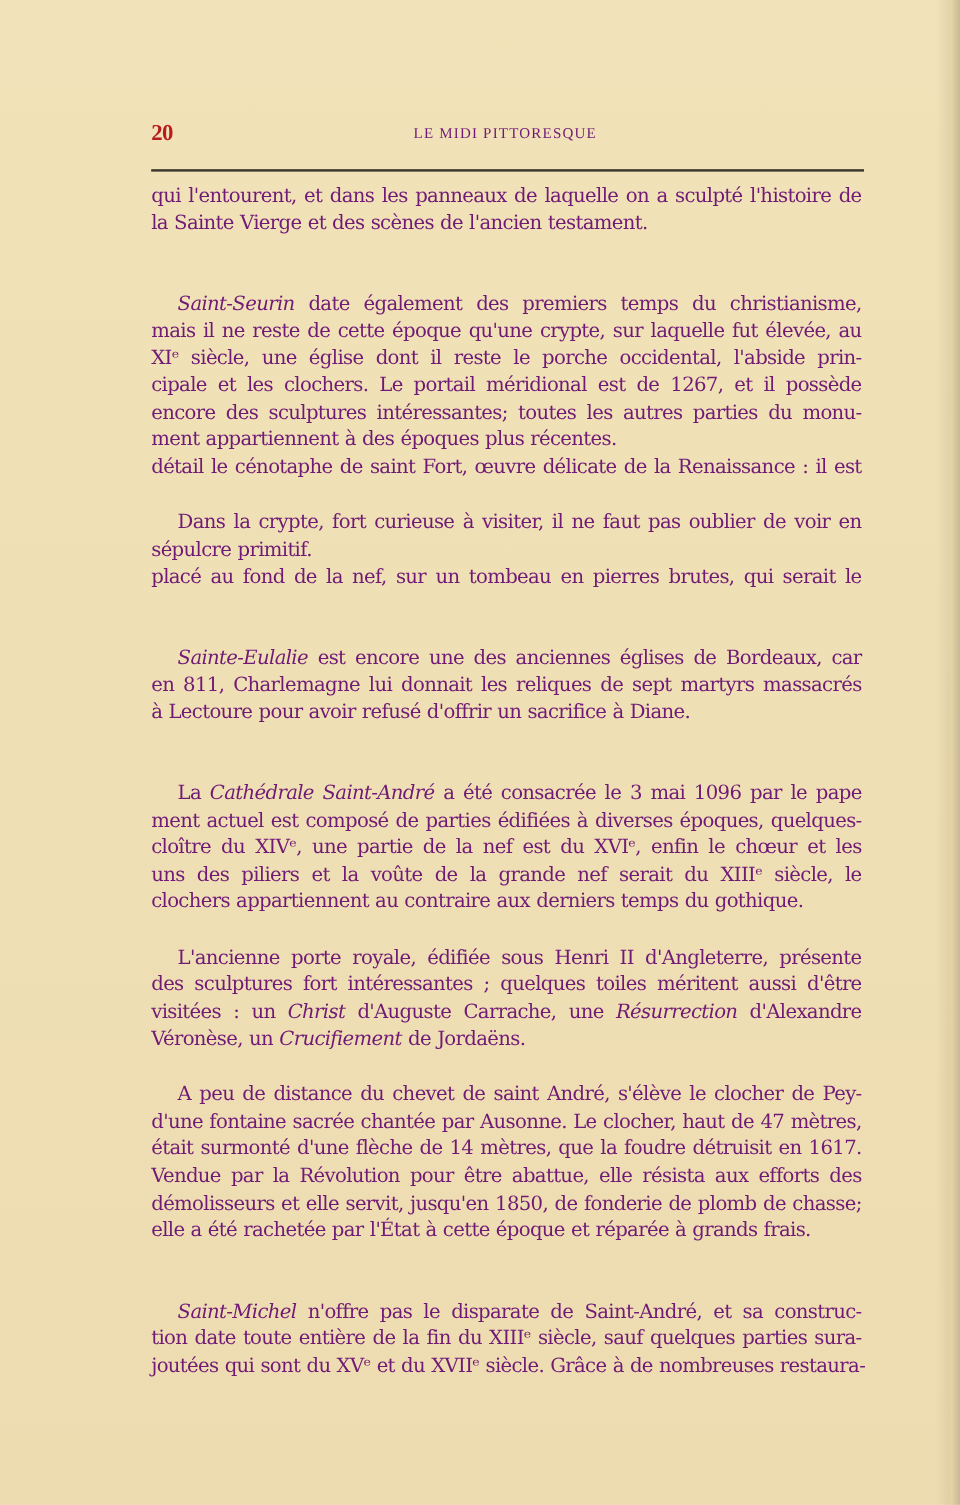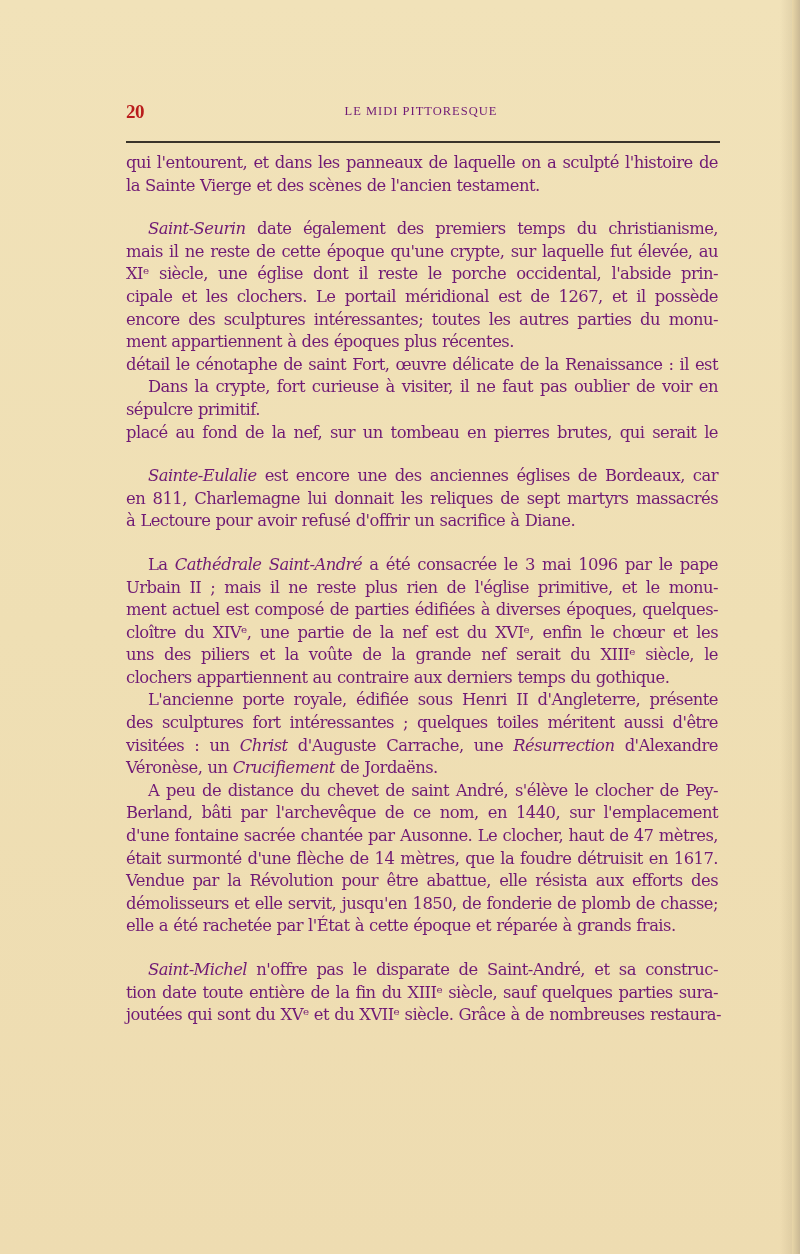--- a/index.html
+++ b/index.html
@@ -83,20 +83,21 @@
       text-align: justify;
       text-align-last: justify;
       height: 22.6px;
       overflow: visible;
     }
     .line.last {
       text-align-last: left;
     }
     .line.indent {
       padding-left: 22px;
+      margin-top: 24px;
     }
     .gap {
       display: block;
       height: 21px;
     }
     em {
       font-style: italic;
     }
   </style>
 </head>
@@ -141,37 +142,35 @@
   <div>
     <span class="line indent"><em>Sainte-Eulalie</em><span> est encore une des anciennes églises de Bordeaux, car</span></span>
     <span class="line">en 811, Charlemagne lui donnait les reliques de sept martyrs massacrés</span>
     <span class="line last">à Lectoure pour avoir refusé d'offrir un sacrifice à Diane.</span>
   </div>
 
   <span class="gap"></span>
 
   <div>
     <span class="line indent"><span>La </span><em>Cathédrale Saint-André</em><span> a été consacrée le 3 mai 1096 par le pape</span></span>
-    <span class="line">Urbain II ; mais il ne reste plus rien de l'église primitive, et le monu-</span>
     <span class="line">ment actuel est composé de parties édifiées à diverses époques, quelques-</span>
     <span class="line">cloître du XIVᵉ, une partie de la nef est du XVIᵉ, enfin le chœur et les</span>
     <span class="line">uns des piliers et la voûte de la grande nef serait du XIIIᵉ siècle, le</span>
     <span class="line last">clochers appartiennent au contraire aux derniers temps du gothique.</span>
   </div>
 
   <div>
     <span class="line indent">L'ancienne porte royale, édifiée sous Henri II d'Angleterre, présente</span>
     <span class="line">des sculptures fort intéressantes ; quelques toiles méritent aussi d'être</span>
     <span class="line"><span>visitées : un </span><em>Christ</em><span> d'Auguste Carrache, une </span><em>Résurrection</em><span> d'Alexandre</span></span>
     <span class="line last"><span>Véronèse, un </span><em>Crucifiement</em><span> de Jordaëns.</span></span>
   </div>
 
   <div>
     <span class="line indent">A peu de distance du chevet de saint André, s'élève le clocher de Pey-</span>
-    <span class="line">Berland, bâti par l'archevêque de ce nom, en 1440, sur l'emplacement</span>
     <span class="line">d'une fontaine sacrée chantée par Ausonne. Le clocher, haut de 47 mètres,</span>
     <span class="line">était surmonté d'une flèche de 14 mètres, que la foudre détruisit en 1617.</span>
     <span class="line">Vendue par la Révolution pour être abattue, elle résista aux efforts des</span>
     <span class="line">démolisseurs et elle servit, jusqu'en 1850, de fonderie de plomb de chasse;</span>
     <span class="line last">elle a été rachetée par l'État à cette époque et réparée à grands frais.</span>
   </div>
 
   <span class="gap"></span>
 
   <div>

